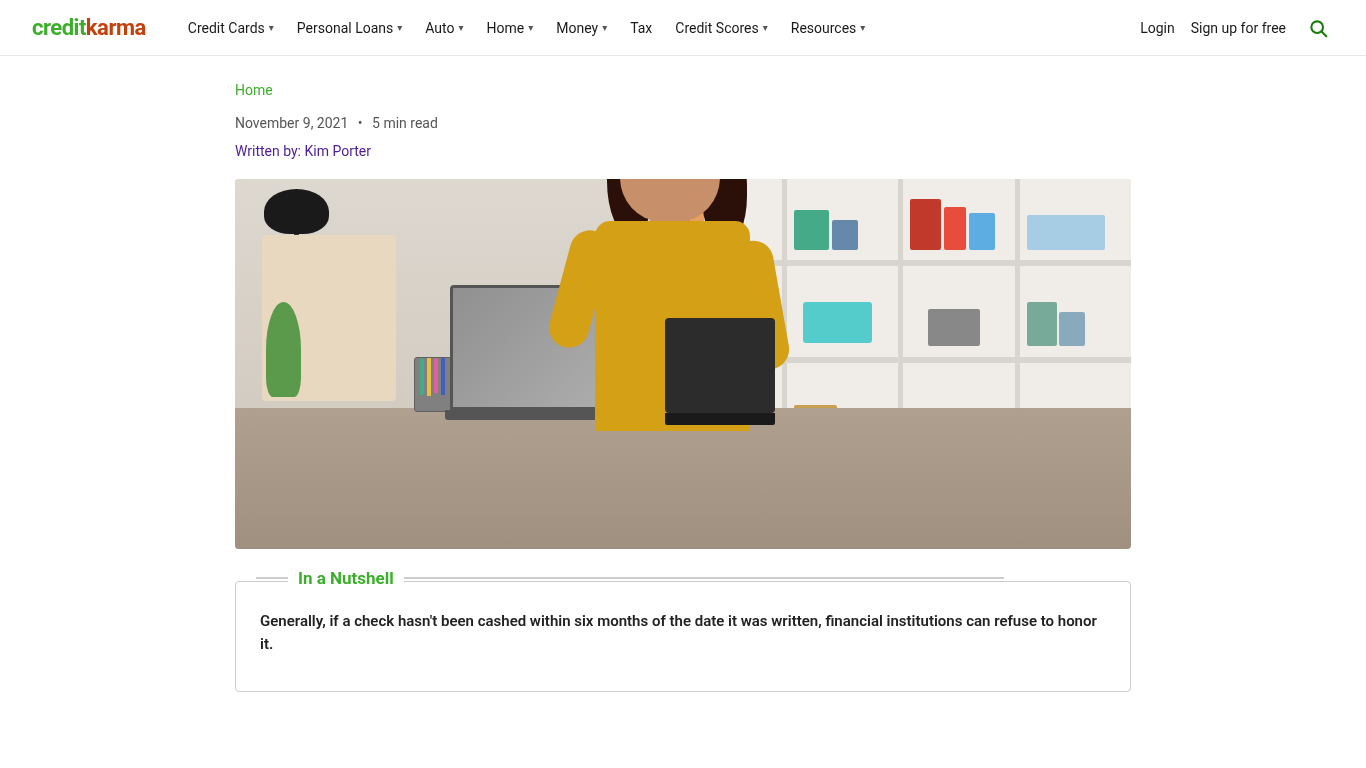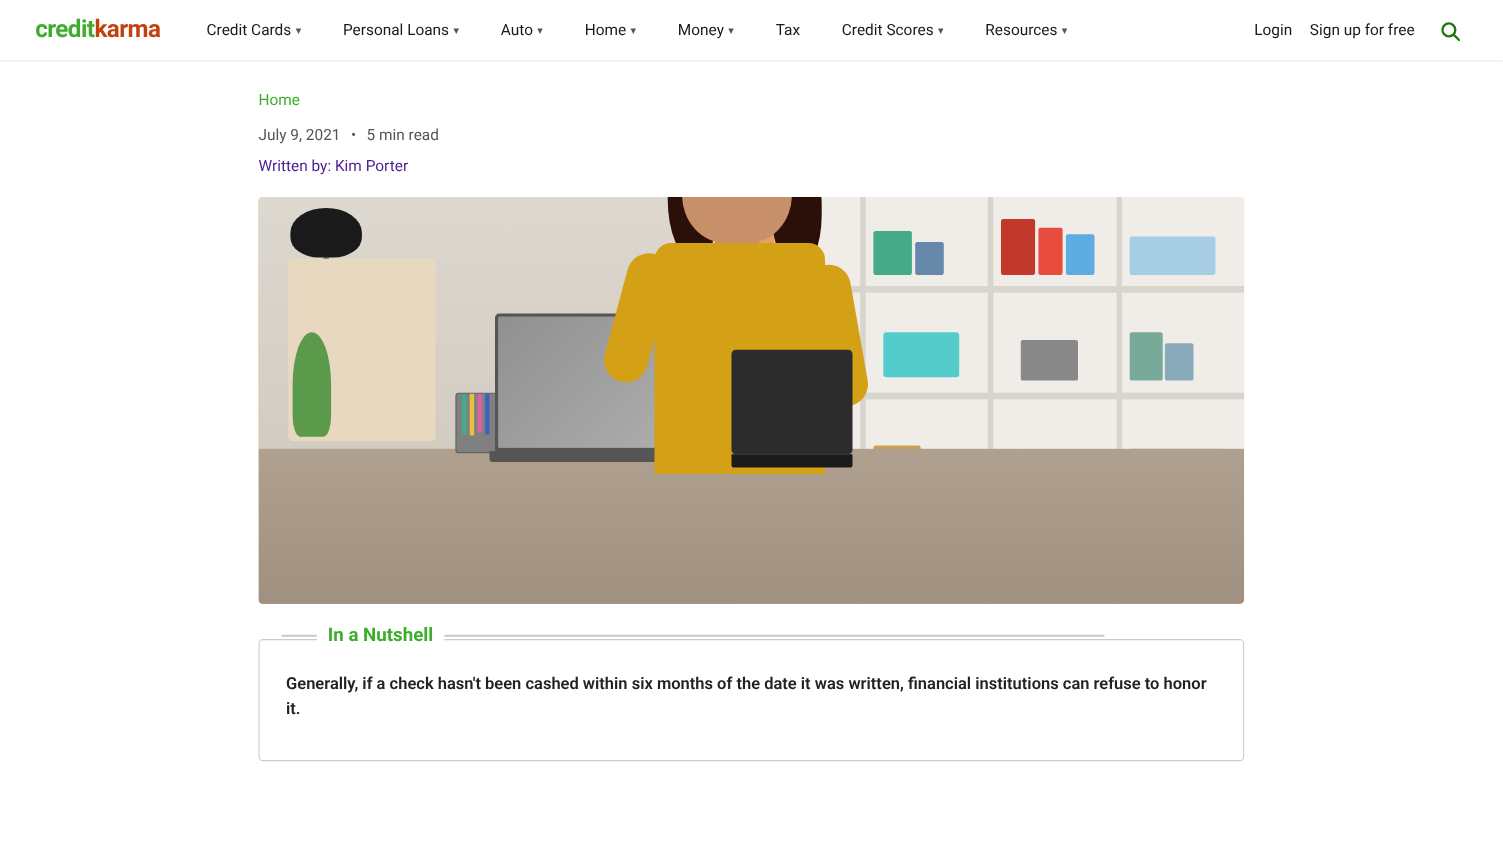--- a/index.html
+++ b/index.html
@@ -218,21 +218,21 @@
 
 <header>
   <div class="logo">
     <span class="logo-text">
       <span style="color:#3dae2b;">credit</span><span>karma</span>
     </span>
   </div>
 
   <nav>
 
-    <div id="nav-items-container" style="display:flex;align-items:center;gap:18px;">
+    <div id="nav-items-container" style="display:flex;align-items:center;gap:3px;">
         <div class="nav-item">
           <span>Credit Cards</span>
           <span class="chevron">▾</span>
         </div>
         <div class="nav-item">
           <span>Personal Loans</span>
           <span class="chevron">▾</span>
         </div>
         <div class="nav-item">
           <span>Auto</span>
@@ -272,21 +272,21 @@
   </div>
 </header>
 
 <main>
 
   <div class="breadcrumb">
     <a>Home</a>
   </div>
 
   <div class="article-meta">
-    <span>July 9, 2021</span>
+    <span>November 9, 2021</span>
     <span class="dot">•</span>
     <span>5 min read</span>
   </div>
 
 
   <div class="article-author">
     <span>Written by:</span>
     <span> </span><span>Kim Porter</span>
   </div>
 

